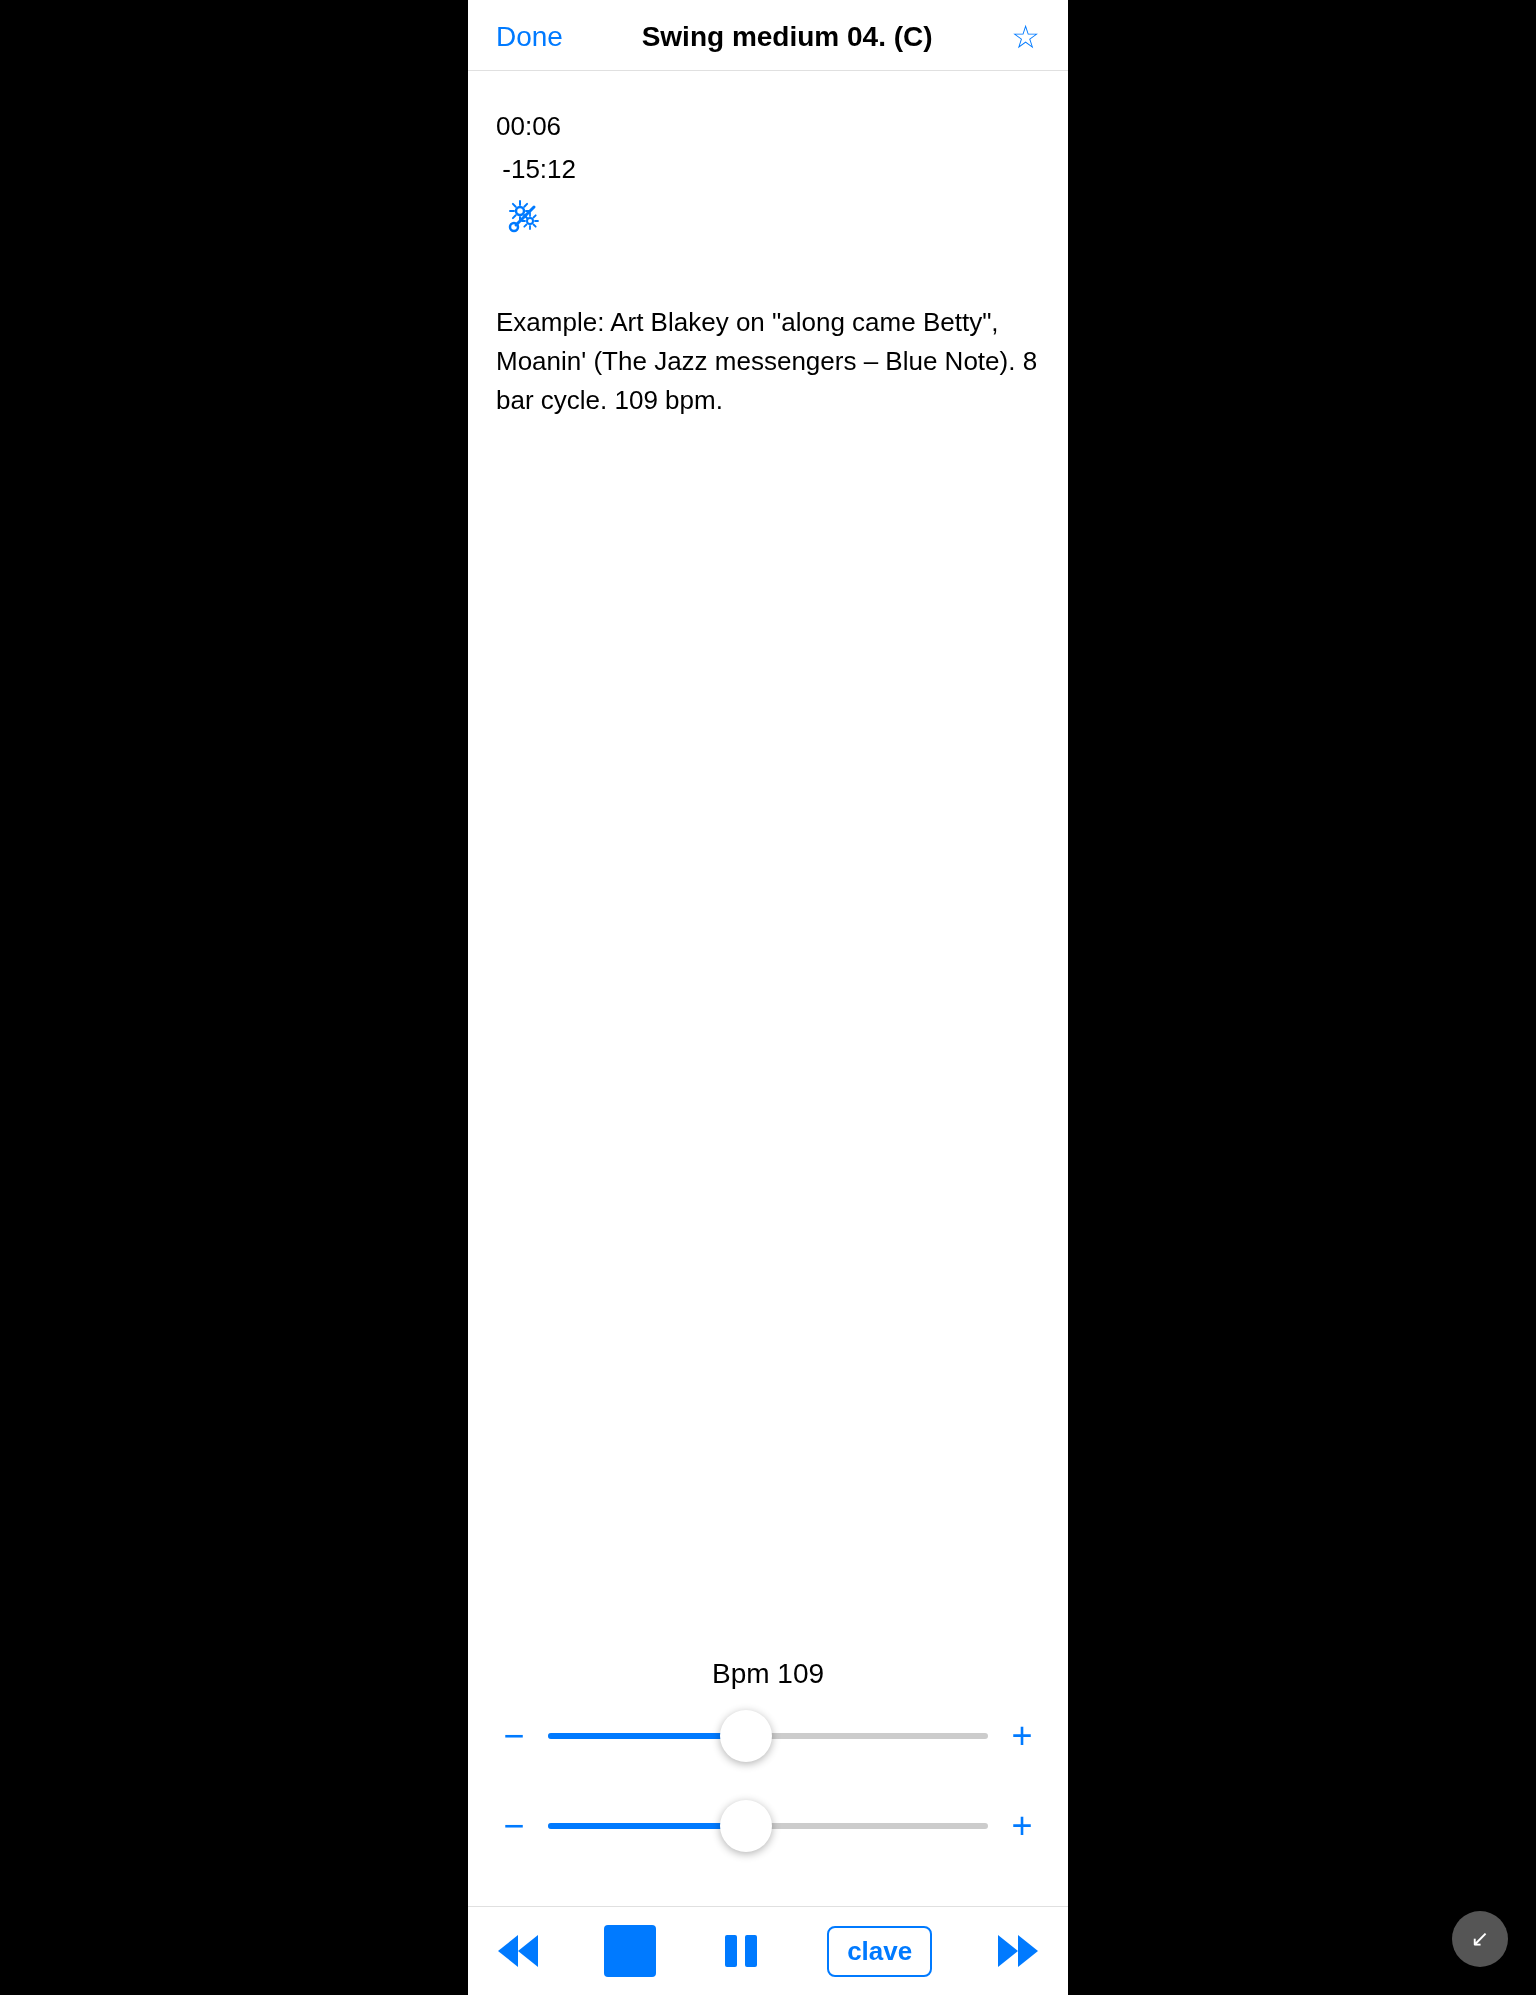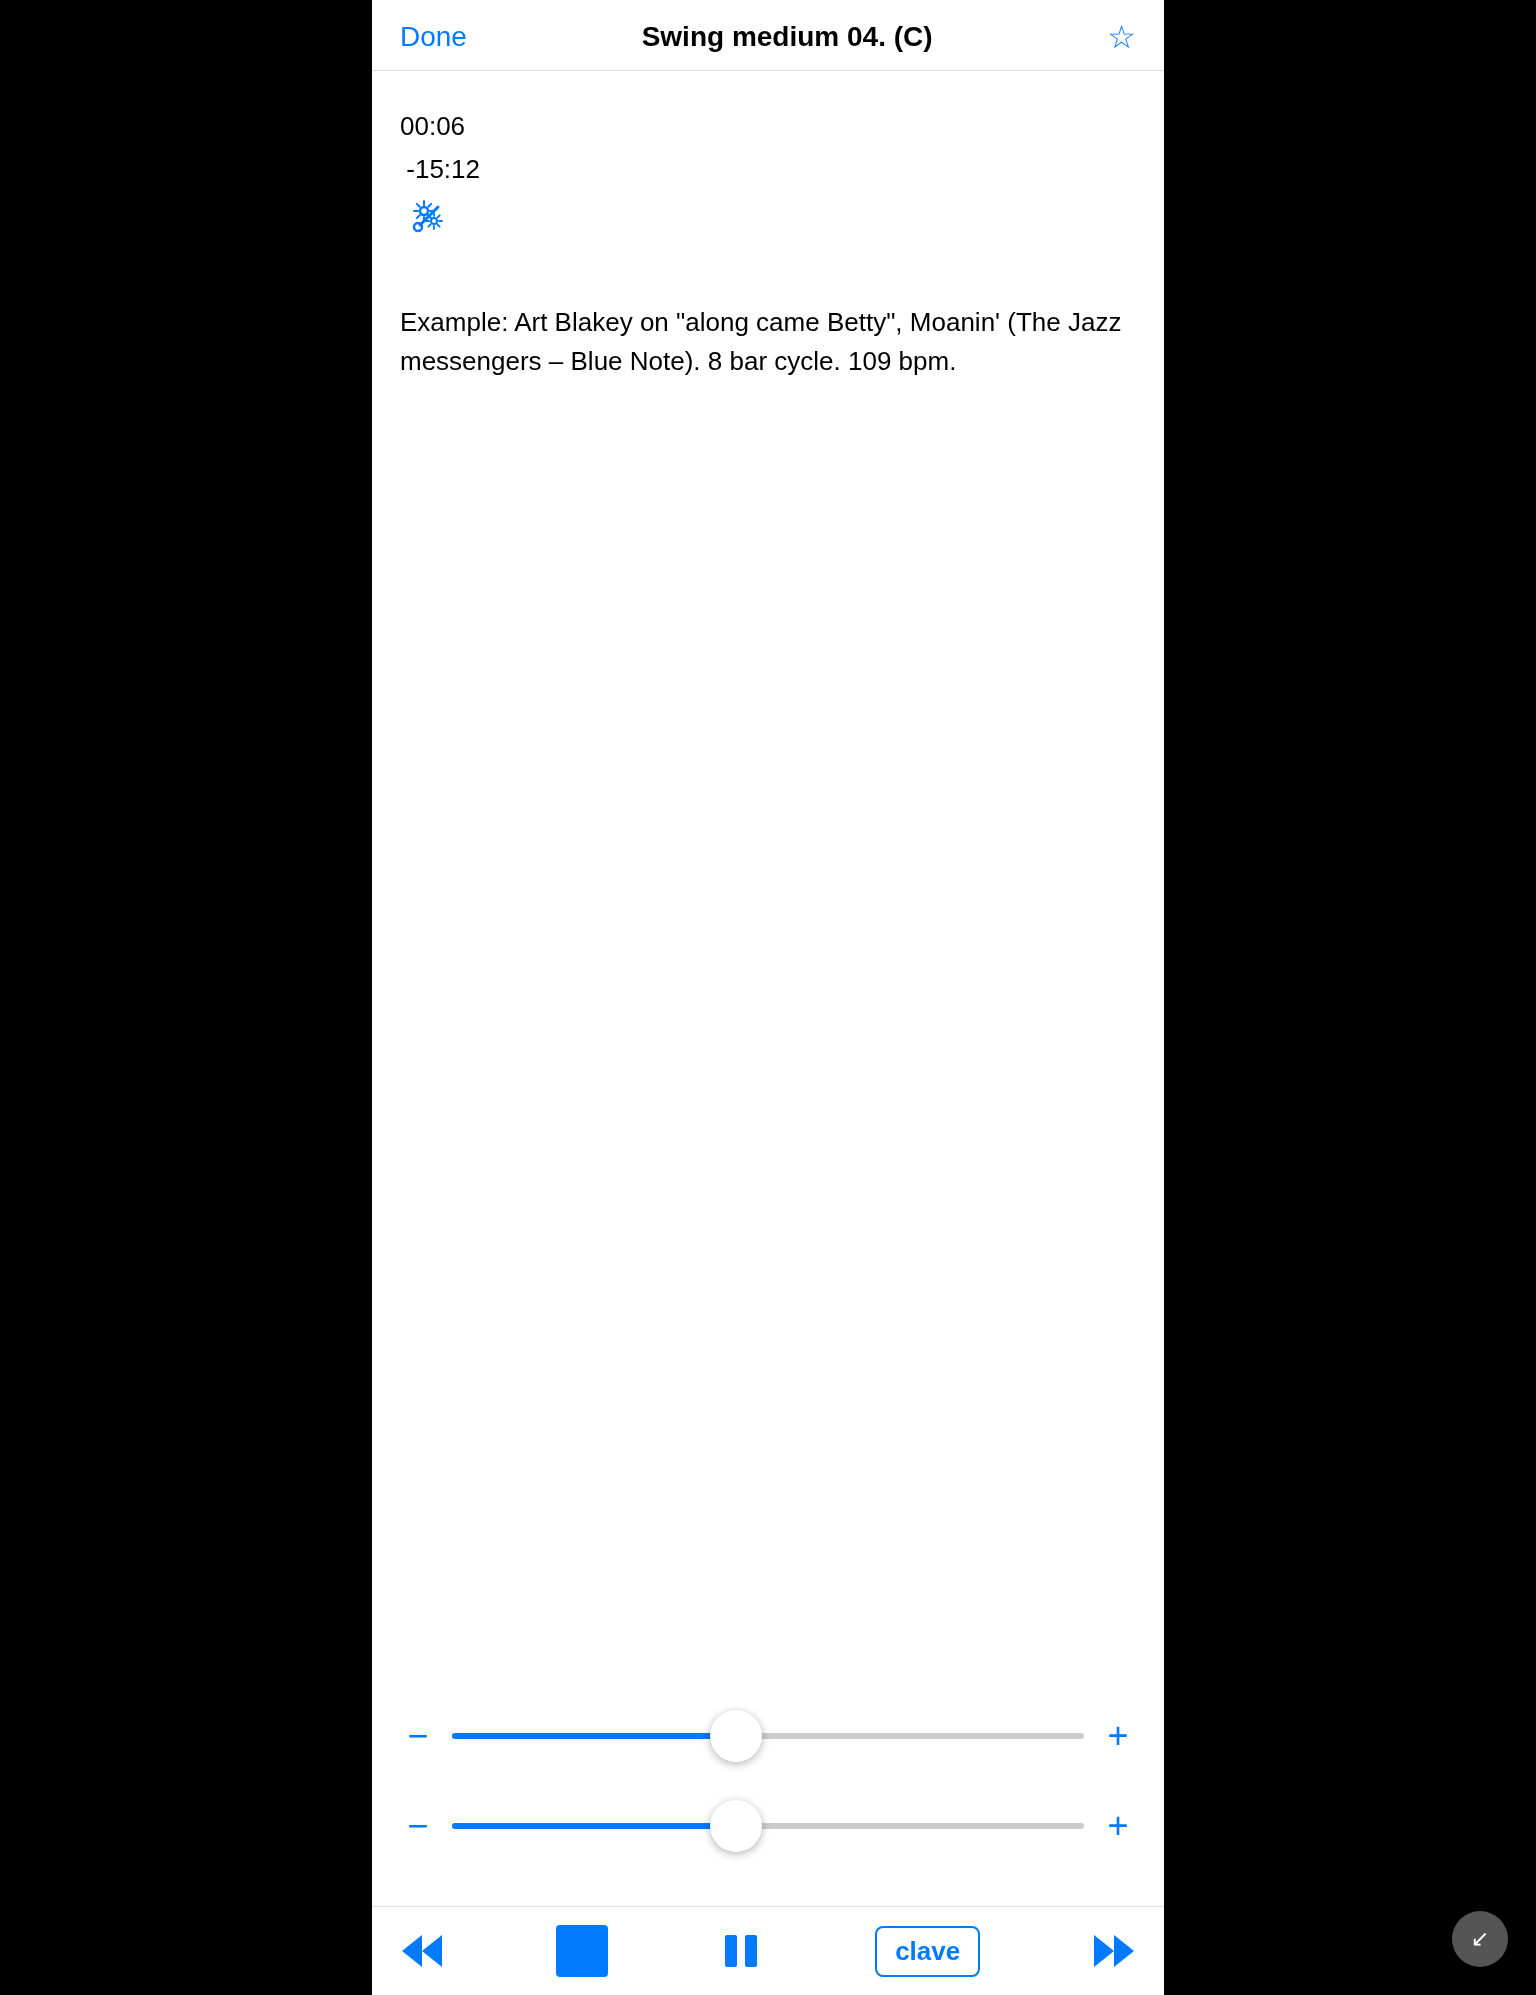--- a/index.html
+++ b/index.html
@@ -7,21 +7,21 @@
     body {
       background: #000;
       display: flex;
       justify-content: center;
       align-items: flex-start;
       min-height: 100vh;
       font-family: -apple-system, BlinkMacSystemFont, 'Helvetica Neue', Arial, sans-serif;
     }
 
     .phone-container {
-      width: 792px;
+      width: 600px;
       min-height: 1995px;
       background: #fff;
       position: relative;
       margin: 0 auto;
       display: flex;
       flex-direction: column;
     }
 
     
     .header {
@@ -264,47 +264,48 @@
       </svg>
     </div>
   </div>
 
   <div class="description">
     <span>Example: Art Blakey on "along came Betty", Moanin' (The Jazz messengers – Blue Note). 8 bar cycle.
 109 bpm.</span>
   </div>
 
   <div class="controls-section">
+
+    <div class="slider-group">
+      <div class="slider-label">Bpm 109</div>
+      <div class="slider-row">
+        <span class="slider-btn">−</span>
+        <div class="slider-track-container">
+          <div class="slider-track">
+            <div class="slider-fill" style="width: 45%"></div>
+          </div>
+          <div class="slider-thumb" style="left: 45%"></div>
+        </div>
+        <span class="slider-btn">+</span>
+      </div>
+    </div>
 
     <div class="slider-group">
       <div class="slider-row">
         <span class="slider-btn">−</span>
         <div class="slider-track-container">
           <div class="slider-track">
             <div class="slider-fill" style="width: 45%"></div>
           </div>
           <div class="slider-thumb" style="left: 45%"></div>
         </div>
         <span class="slider-btn">+</span>
       </div>
     </div>
 
-    <div class="slider-group">
-      <div class="slider-row">
-        <span class="slider-btn">−</span>
-        <div class="slider-track-container">
-          <div class="slider-track">
-            <div class="slider-fill" style="width: 45%"></div>
-          </div>
-          <div class="slider-thumb" style="left: 45%"></div>
-        </div>
-        <span class="slider-btn">+</span>
-      </div>
-    </div>
-
   </div>
 
   <div class="transport-bar">
     <div class="transport-btn">
       <svg width="52" height="52" viewBox="0 0 52 52">
         <polygon points="26,10 6,26 26,42" fill="#007AFF"></polygon>
         <polygon points="46,10 26,26 46,42" fill="#007AFF"></polygon>
       </svg>
     </div>
 

